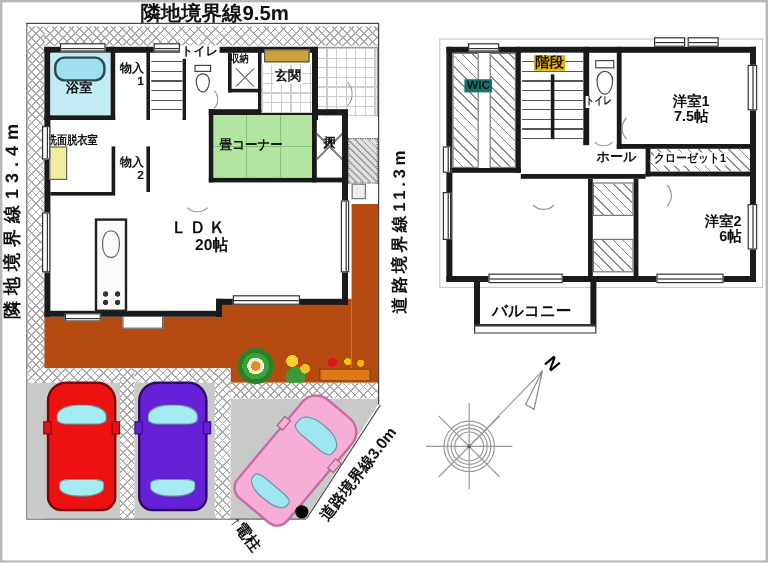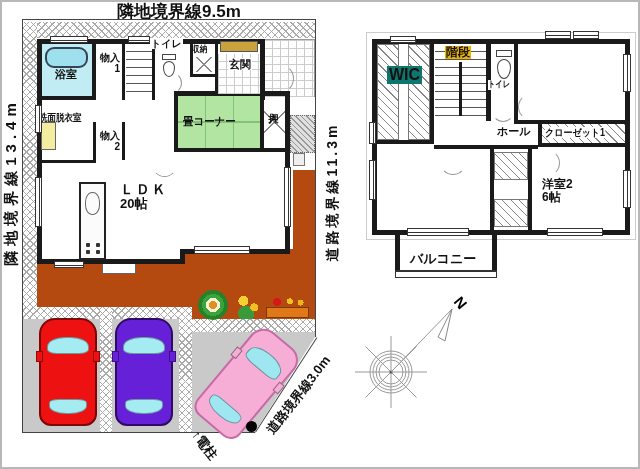--- a/index.html
+++ b/index.html
@@ -149,21 +149,21 @@
 
   <div class="lbl pre" style="left:96px;top:128px;width:22px;font-size:10px">物入
 2</div>
 
   <div class="tatami" style="left:176px;top:94px;width:82px;height:52px"></div>
   <div class="lbl" style="left:181px;top:113px;font-size:11px;transform:scaleX(0.95);transform-origin:0 0">畳コーナー</div>
 
   <div class="xhatch" style="left:262px;top:94px;width:21px;height:52px"></div>
   <div class="lbl" style="left:266px;top:102px;font-size:10px;writing-mode:vertical-rl;background:#fff;padding:1px 0">押入</div>
 
-  <div class="abs" style="left:118px;top:180px;width:70px;text-align:left">
+  <div class="abs" style="left:118px;top:180px;width:70px;text-align:right">
     <div class="lbl" style="position:static;font-size:14px;letter-spacing:2px">ＬＤＫ</div>
     <div class="lbl" style="position:static;font-size:13px">20帖</div>
   </div>
 
   <div class="abs" style="left:77px;top:180px;width:27px;height:78px;background:#fbfbfb;border:2px solid #222">
     <div class="abs" style="left:4px;top:8px;width:15px;height:23px;border:1px solid #666;border-radius:45%"></div>
     <div class="stove" style="left:2px;top:57px;width:20px;height:15px"></div>
   </div>
   <div class="arc" style="left:150px;top:150px;width:25px;height:25px;transform:rotate(90deg)"></div>
 
@@ -191,44 +191,48 @@
   <div class="wall" style="left:512px;top:37px;width:4px;height:85px"></div>
   <div class="wall" style="left:512px;top:118px;width:116px;height:4px"></div>
   <div class="wall" style="left:536px;top:141px;width:92px;height:4px"></div>
   <div class="wall" style="left:536px;top:118px;width:4px;height:27px"></div>
   <div class="wall" style="left:432px;top:143px;width:104px;height:4px"></div>
   <div class="wall" style="left:488px;top:147px;width:4px;height:81px"></div>
   <div class="wall" style="left:526px;top:147px;width:4px;height:81px"></div>
 
   <div class="diag" style="left:375px;top:42px;width:22px;height:96px;border:1px solid #777"></div>
   <div class="diag" style="left:406px;top:42px;width:22px;height:96px;border:1px solid #777"></div>
-  <div class="lbl" style="left:385px;top:64px;font-size:16px;background:#0f766e;padding:0 2px">WIC</div>
+  <div class="lbl" style="left:385px;top:64px;font-size:10px;background:#0f766e;padding:0 2px">WIC</div>
 
   <div class="steps" style="left:433px;top:42px;width:51px;height:72px"></div>
   <div class="wall" style="left:457px;top:60px;width:3px;height:54px"></div>
   <div class="lbl" style="left:443px;top:44px;font-size:12px;background:#eab308;padding:0 1px">階段</div>
 
   <div class="abs" style="left:494px;top:48px;width:16px;height:7px;border:1px solid #444;background:#fff"></div>
   <div class="abs" style="left:495px;top:57px;width:14px;height:20px;border:1px solid #444;border-radius:50% 50% 50% 50%/40% 40% 60% 60%;background:#fff"></div>
   <div class="lbl" style="left:486px;top:78px;font-size:9px;transform:scaleX(0.8);transform-origin:0 0;background:#fff">トイレ</div>
   <div class="arc" style="left:490px;top:98px;width:22px;height:22px;transform:rotate(90deg)"></div>
 
+  <div class="abs" style="left:532px;top:76px;width:84px;text-align:center">
+    <div class="lbl" style="position:static;font-size:12px">洋室1</div>
+    <div class="lbl" style="position:static;font-size:12px">7.5帖</div>
+  </div>
   <div class="arc" style="left:516px;top:92px;width:26px;height:26px;transform:rotate(180deg)"></div>
 
   <div class="diag" style="left:540px;top:122px;width:83px;height:19px"></div>
   <div class="lbl" style="left:543px;top:125px;font-size:10px;transform:scaleX(0.9);transform-origin:0 0;background:#fff">クローゼット1</div>
 
   <div class="lbl" style="left:495px;top:123px;font-size:11px">ホール</div>
 
   <div class="arc" style="left:438px;top:147px;width:26px;height:26px;transform:rotate(90deg)"></div>
 
   <div class="diag" style="left:492px;top:150px;width:34px;height:28px;border:1px solid #777"></div>
   <div class="diag" style="left:492px;top:197px;width:34px;height:28px;border:1px solid #777"></div>
 
-  <div class="abs" style="left:540px;top:176px;width:76px;text-align:left">
+  <div class="abs" style="left:540px;top:176px;width:76px;text-align:right">
     <div class="lbl" style="position:static;font-size:12px">洋室2</div>
     <div class="lbl" style="position:static;font-size:12px">6帖</div>
   </div>
   <div class="arc" style="left:532px;top:148px;width:26px;height:26px"></div>
 
   <div class="wall" style="left:393px;top:233px;width:5px;height:38px"></div>
   <div class="wall" style="left:490px;top:233px;width:5px;height:38px"></div>
   <div class="abs" style="left:393px;top:268px;width:102px;height:8px;background:#fff;border:1px solid #333;border-top:2px solid #333"></div>
   <div class="lbl" style="left:408px;top:250px;font-size:13px">バルコニー</div>
 

